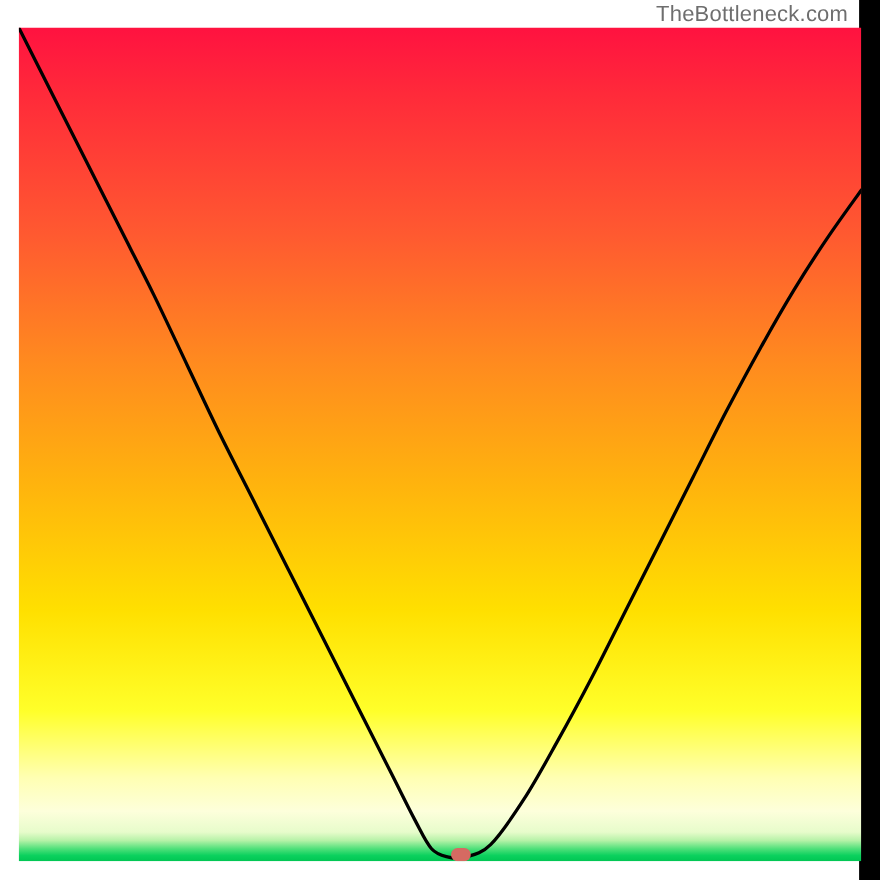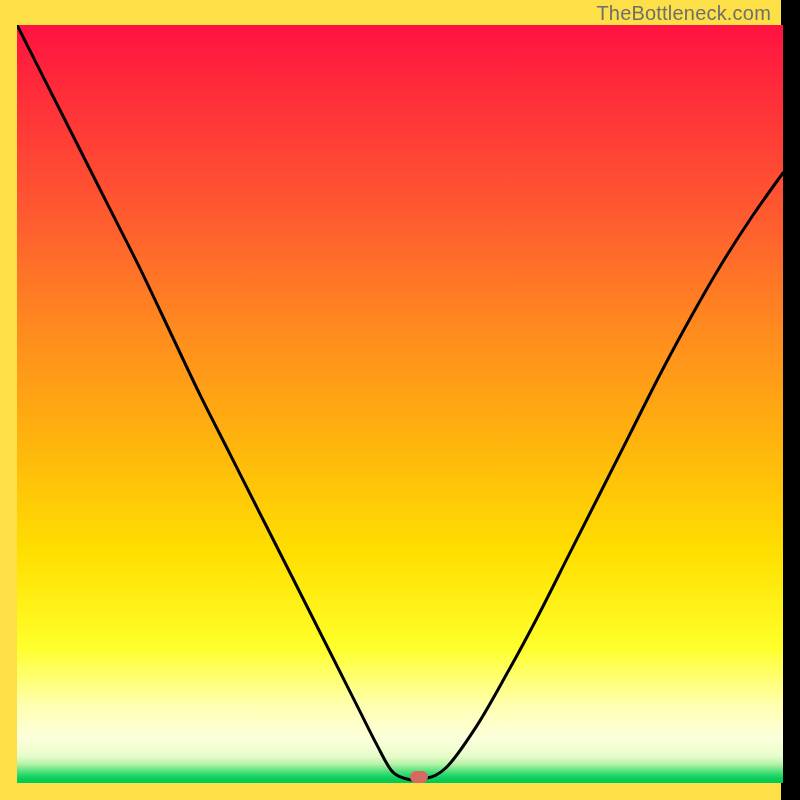--- a/index.html
+++ b/index.html
@@ -8,21 +8,21 @@
     width: 800px;
     height: 800px;
     background: #000;
     font-family: Arial, Helvetica, sans-serif;
     overflow: hidden;
   }
   .frame {
     position: relative;
     width: 781px;
     height: 800px;
-    background: #fde047;
+    background: #ffffff;
   }
   .attribution {
     position: absolute;
     top: 2px;
     right: 10px;
     color: #6e6e6e;
     font-size: 20px;
     font-weight: 500;
     letter-spacing: 0.2px;
     z-index: 10;

